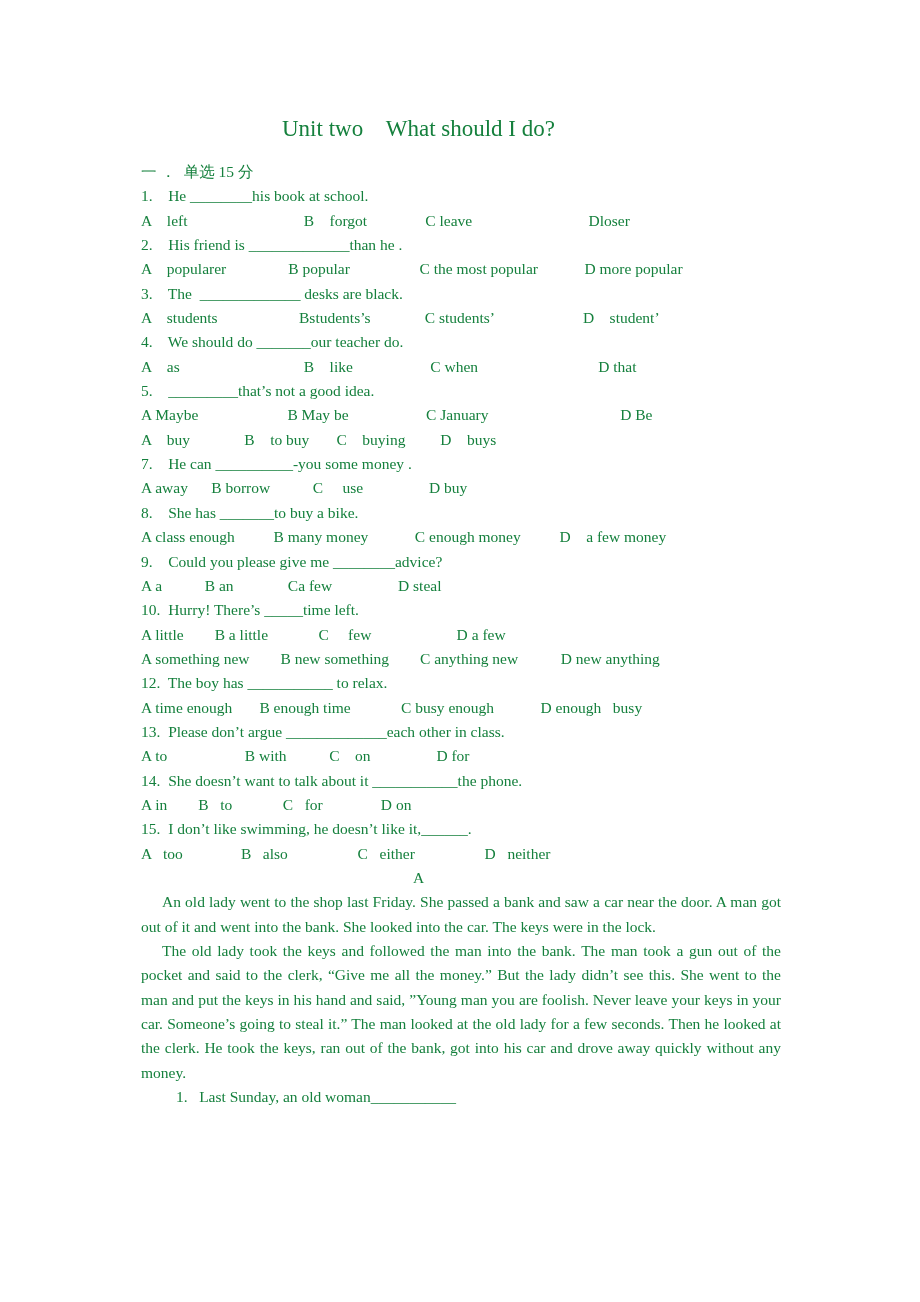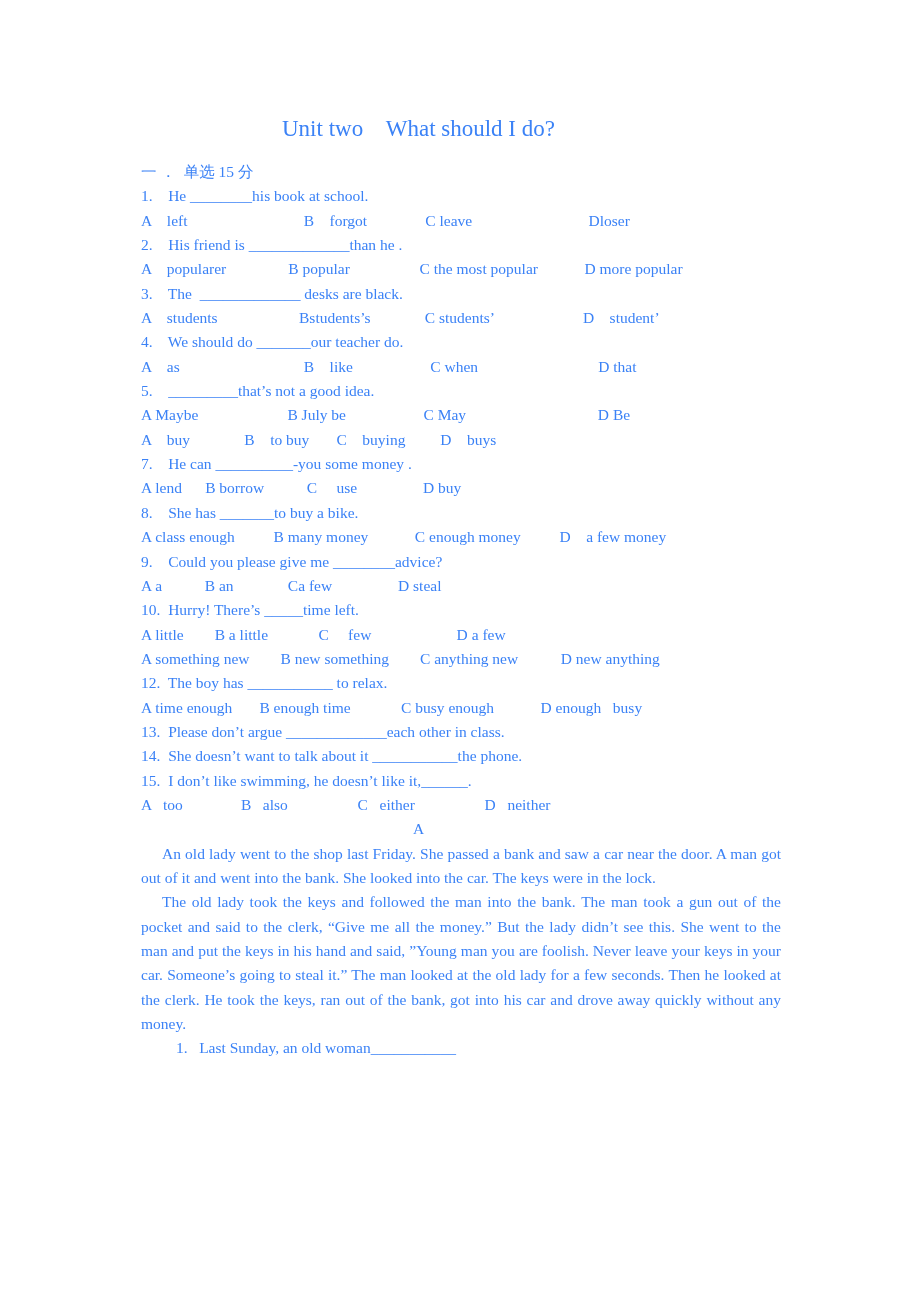--- a/index.html
+++ b/index.html
@@ -3,21 +3,21 @@
 <meta charset="utf-8">
 <style>
   html, body { margin: 0; padding: 0; background: #ffffff; }
   .page {
     position: relative;
     width: 920px;
     height: 1302px;
     background: #ffffff;
     overflow: hidden;
     font-family: "Liberation Serif", serif;
-    color: #3b82f6;
+    color: #15803d;
   }
   .content {
     position: absolute;
     left: 141px;
     top: 114px;
     width: 640px;
     font-size: 15.5px;
     line-height: 24.35px;
   }
   .title {
@@ -57,35 +57,37 @@
     <div id="questions">
         <div class="line">1.    He ________his book at school.</div>
         <div class="line">A    left                              B    forgot               C leave                              Dloser</div>
         <div class="line">2.    His friend is _____________than he .</div>
         <div class="line">A    popularer                B popular                  C the most popular            D more popular</div>
         <div class="line">3.    The  _____________ desks are black.</div>
         <div class="line">A    students                     Bstudents’s              C students’                       D    student’</div>
         <div class="line">4.    We should do _______our teacher do.</div>
         <div class="line">A    as                                B    like                    C when                               D that</div>
         <div class="line">5.    _________that’s not a good idea.</div>
-        <div class="line">A Maybe                       B July be                    C May                                  D Be</div>
+        <div class="line">A Maybe                       B May be                    C January                                  D Be</div>
         <div class="line">A    buy              B    to buy       C    buying         D    buys</div>
         <div class="line">7.    He can __________-you some money .</div>
-        <div class="line">A lend      B borrow           C     use                 D buy</div>
+        <div class="line">A away      B borrow           C     use                 D buy</div>
         <div class="line">8.    She has _______to buy a bike.</div>
         <div class="line">A class enough          B many money            C enough money          D    a few money</div>
         <div class="line">9.    Could you please give me ________advice?</div>
         <div class="line">A a           B an              Ca few                 D steal</div>
         <div class="line">10.  Hurry! There’s _____time left.</div>
         <div class="line">A little        B a little             C     few                      D a few</div>
         <div class="line">A something new        B new something        C anything new           D new anything</div>
         <div class="line">12.  The boy has ___________ to relax.</div>
         <div class="line">A time enough       B enough time             C busy enough            D enough   busy</div>
         <div class="line">13.  Please don’t argue _____________each other in class.</div>
+        <div class="line">A to                    B with           C    on                 D for</div>
         <div class="line">14.  She doesn’t want to talk about it ___________the phone.</div>
+        <div class="line">A in        B   to             C   for               D on</div>
         <div class="line">15.  I don’t like swimming, he doesn’t like it,______.</div>
         <div class="line">A   too               B   also                  C   either                  D   neither</div>
       </div>
 
 
     <div class="center-label">A</div>
 
     <div id="paragraphs">
         <p class="para">An old lady went to the shop last Friday. She passed a bank and saw a car near the door. A man got out of it and went into the bank. She looked into the car. The keys were in the lock.</p>
         <p class="para">The old lady took the keys and followed the man into the bank. The man took a gun out of the pocket and said to the clerk,   “Give me all the money.” But the lady didn’t see this. She went to the man and put the keys in his hand and said, ”Young man you are foolish. Never leave your keys in your car. Someone’s going to steal it.” The man looked at the old lady for a few seconds. Then he looked at the clerk. He took the keys, ran out of the bank, got into his car and drove away quickly without any money.</p>

